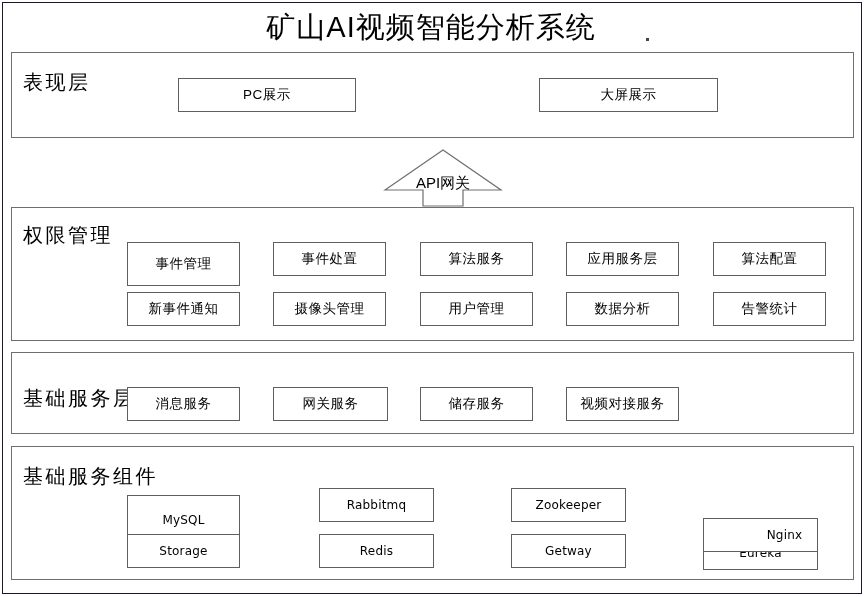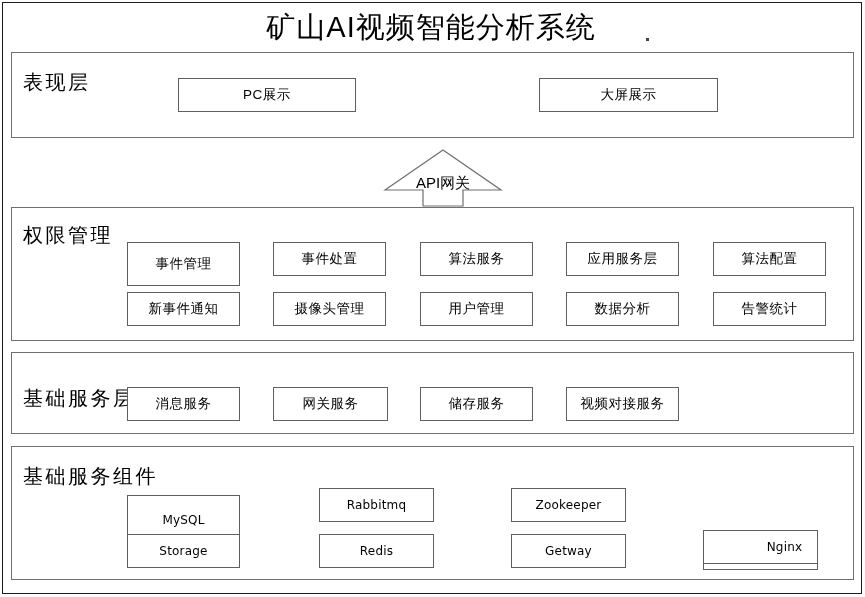--- a/index.html
+++ b/index.html
@@ -158,16 +158,16 @@
     <div class="layer-label" style="top:16px;">基础服务组件</div>
 
     <div class="node latin" style="left:115px; top:48px; width:113px; height:50px;">MySQL</div>
     <div class="node latin" style="left:307px; top:41px; width:115px; height:34px;">Rabbitmq</div>
     <div class="node latin" style="left:499px; top:41px; width:115px; height:34px;">Zookeeper</div>
     <div class="node latin" style="left:691px; top:41px; width:115px; height:34px;margin-top:48px;">Eureka</div>
 
     <div class="node latin" style="left:115px; top:87px; width:113px; height:34px;">Storage</div>
     <div class="node latin" style="left:307px; top:87px; width:115px; height:34px;">Redis</div>
     <div class="node latin" style="left:499px; top:87px; width:115px; height:34px;">Getway</div>
-    <div class="node latin" style="left:691px; top:83px; width:115px; height:34px;padding-left:48px;">Nginx</div>
+    <div class="node latin" style="left:691px; top:71px; width:115px; height:34px;padding-left:48px;">Nginx</div>
   </div>
 
 </div>
 
 </body></html>

